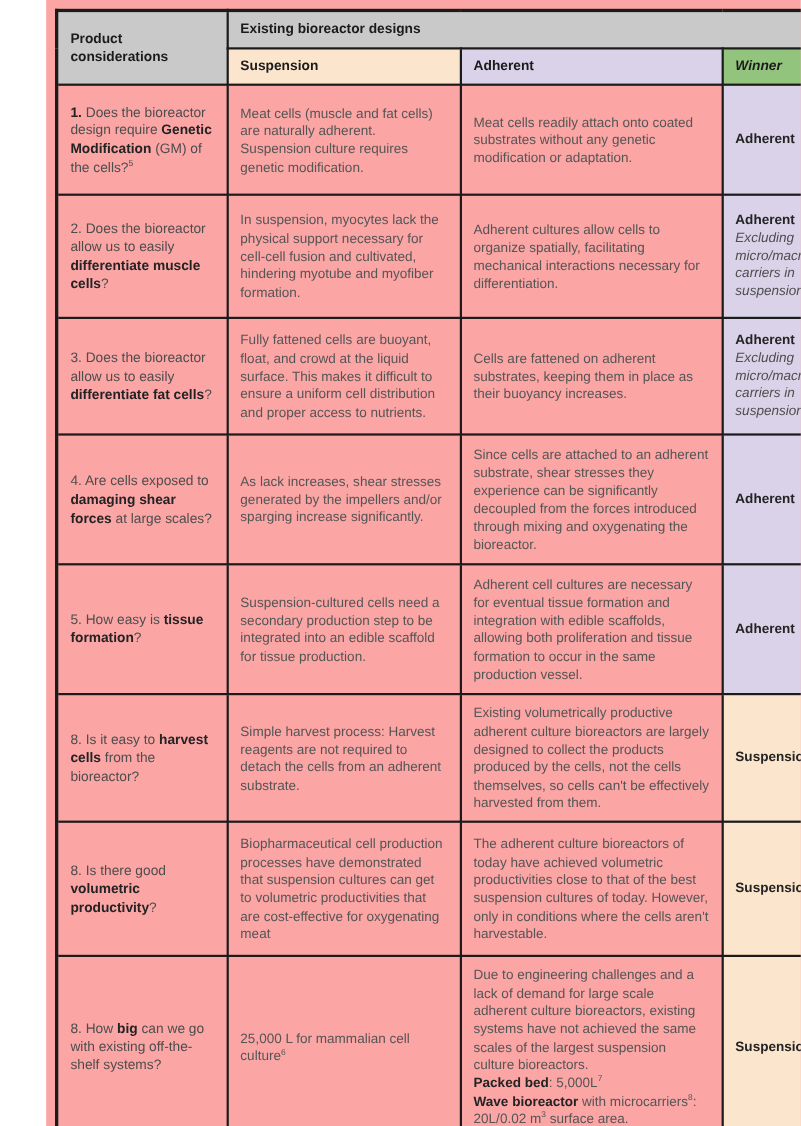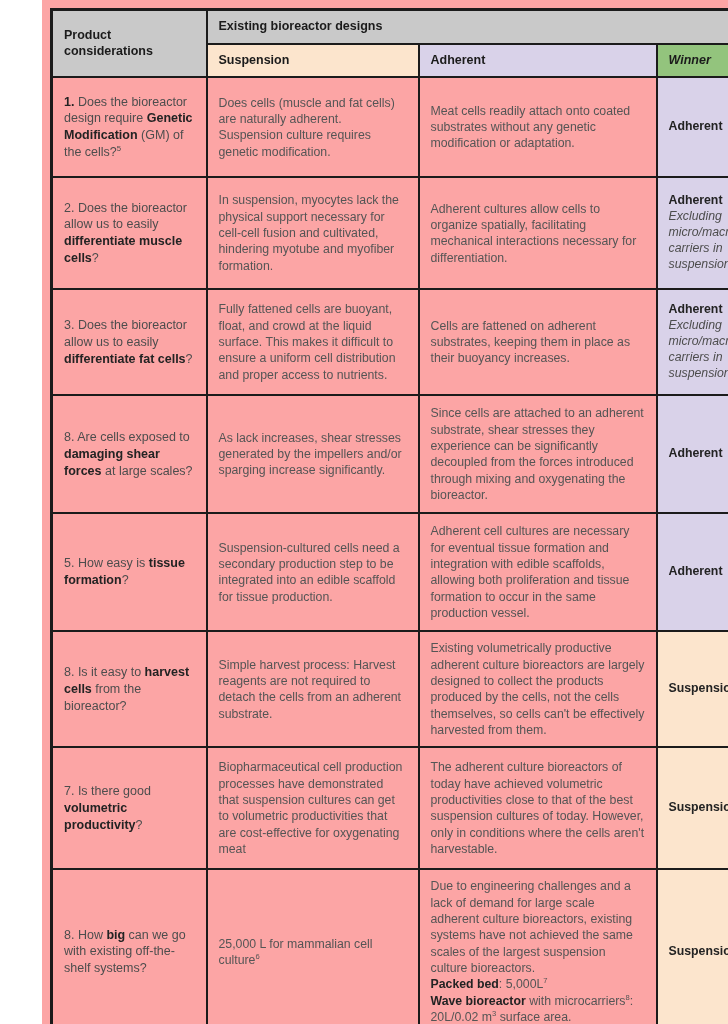--- a/index.html
+++ b/index.html
@@ -94,58 +94,58 @@
       <td colspan="3" class="hcell group">Existing bioreactor designs</td>
     </tr>
     <tr class="hr2">
       <td class="hcell sus">Suspension</td>
       <td class="hcell adh">Adherent</td>
       <td class="hcell win">Winner</td>
     </tr>
 
     <tr class="r0">
       <td class="qcell"><span class="b">1.</span><span> Does the bioreactor design require </span><span class="b">Genetic Modification</span><span> (GM) of the cells?</span><sup>5</sup></td>
-      <td class="bcell">Does cells (muscle and fat cells) are naturally adherent. Suspension culture requires genetic modification.</td>
+      <td class="bcell">Meat cells (muscle and fat cells) are naturally adherent. Suspension culture requires genetic modification.</td>
       <td class="bcell">Meat cells readily attach onto coated substrates without any genetic modification or adaptation.</td>
       <td class="wcell" data-winner="purple"><span class="b">Adherent</span></td>
     </tr>
     <tr class="r1">
       <td class="qcell"><span>2. Does the bioreactor allow us to easily </span><span class="b">differentiate muscle cells</span><span>?</span></td>
       <td class="bcell">In suspension, myocytes lack the physical support necessary for cell-cell fusion and cultivated, hindering myotube and myofiber formation.</td>
       <td class="bcell">Adherent cultures allow cells to organize spatially, facilitating mechanical interactions necessary for differentiation.</td>
       <td class="wcell" data-winner="purple"><span class="b">Adherent</span><span class="i">
 Excluding micro/macro carriers in suspension</span></td>
     </tr>
     <tr class="r2">
       <td class="qcell"><span>3. Does the bioreactor allow us to easily </span><span class="b">differentiate fat cells</span><span>?</span></td>
       <td class="bcell">Fully fattened cells are buoyant, float, and crowd at the liquid surface. This makes it difficult to ensure a uniform cell distribution and proper access to nutrients.</td>
       <td class="bcell">Cells are fattened on adherent substrates, keeping them in place as their buoyancy increases.</td>
       <td class="wcell" data-winner="purple"><span class="b">Adherent</span><span class="i">
 Excluding micro/macro carriers in suspension</span></td>
     </tr>
     <tr class="r3">
-      <td class="qcell"><span>8. Are cells exposed to </span><span class="b">damaging shear forces</span><span> at large scales?</span></td>
+      <td class="qcell"><span>4. Are cells exposed to </span><span class="b">damaging shear forces</span><span> at large scales?</span></td>
       <td class="bcell">As lack increases, shear stresses generated by the impellers and/or sparging increase significantly.</td>
       <td class="bcell">Since cells are attached to an adherent substrate, shear stresses they experience can be significantly decoupled from the forces introduced through mixing and oxygenating the bioreactor.</td>
       <td class="wcell" data-winner="purple"><span class="b">Adherent</span></td>
     </tr>
     <tr class="r4">
       <td class="qcell"><span>5. How easy is </span><span class="b">tissue formation</span><span>?</span></td>
       <td class="bcell">Suspension-cultured cells need a secondary production step to be integrated into an edible scaffold for tissue production.</td>
       <td class="bcell">Adherent cell cultures are necessary for eventual tissue formation and integration with edible scaffolds, allowing both proliferation and tissue formation to occur in the same production vessel.</td>
       <td class="wcell" data-winner="purple"><span class="b">Adherent</span></td>
     </tr>
     <tr class="r5">
       <td class="qcell"><span>8. Is it easy to </span><span class="b">harvest cells</span><span> from the bioreactor?</span></td>
       <td class="bcell">Simple harvest process: Harvest reagents are not required to detach the cells from an adherent substrate.</td>
       <td class="bcell">Existing volumetrically productive adherent culture bioreactors are largely designed to collect the products produced by the cells, not the cells themselves, so cells can't be effectively harvested from them.</td>
       <td class="wcell" data-winner="peach"><span class="b">Suspension</span></td>
     </tr>
     <tr class="r6">
-      <td class="qcell"><span>7. Is there good </span><span class="b">volumetric productivity</span><span>?</span></td>
+      <td class="qcell"><span>8. Is there good </span><span class="b">volumetric productivity</span><span>?</span></td>
       <td class="bcell">Biopharmaceutical cell production processes have demonstrated that suspension cultures can get to volumetric productivities that are cost-effective for oxygenating meat</td>
       <td class="bcell">The adherent culture bioreactors of today have achieved volumetric productivities close to that of the best suspension cultures of today. However, only in conditions where the cells aren't harvestable.</td>
       <td class="wcell" data-winner="peach"><span class="b">Suspension</span></td>
     </tr>
     <tr class="r7">
       <td class="qcell"><span>8. How </span><span class="b">big</span><span> can we go with existing off-the-shelf systems?</span></td>
       <td class="bcell"><span>25,000 L for mammalian cell culture</span><sup>6</sup></td>
       <td class="bcell"><span>Due to engineering challenges and a lack of demand for large scale adherent culture bioreactors, existing systems have not achieved the same scales of the largest suspension culture bioreactors.
 </span><span class="b">Packed bed</span><span>: 5,000L</span><sup>7</sup><span>
 </span><span class="b">Wave bioreactor</span><span> with microcarriers</span><sup>8</sup><span>: 20L/0.02 m</span><sup>3</sup><span> surface area.</span></td>

